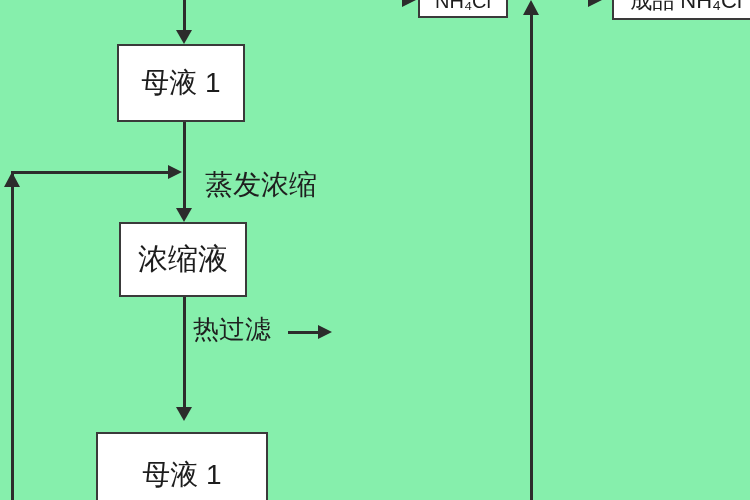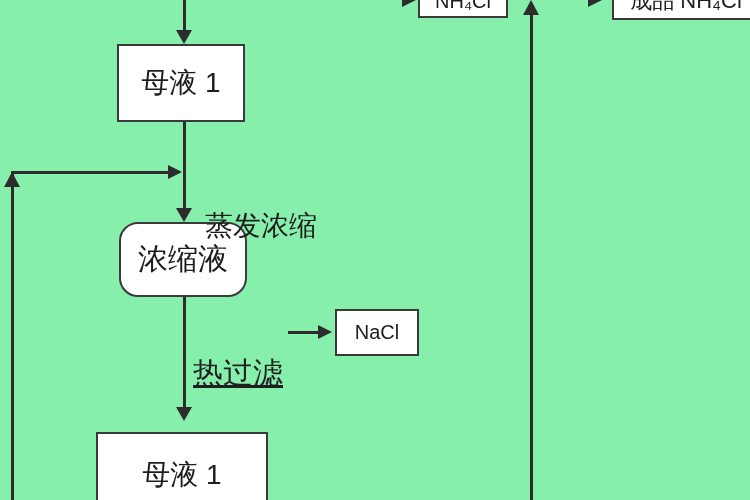--- a/index.html
+++ b/index.html
@@ -28,21 +28,20 @@
     color: #1d1d1d;
     box-sizing: border-box;
     z-index: 2;
   }
   
   .edge-label {
     position: absolute;
     color: #1f1f1f;
     white-space: nowrap;
     z-index: 2;
-    margin-top: 41px;
   }
   
   .line {
     position: absolute;
     background: #2c2c2c;
     z-index: 1;
   }
   
   .arrow {
     position: absolute;
@@ -63,26 +62,26 @@
   .arrow.right {
     border-top: 7px solid transparent;
     border-bottom: 7px solid transparent;
     border-left: 14px solid #2c2c2c;
   }
 
   
   #box-nh4cl        { left: 418px; top: -16px; width: 90px;  height: 34px; font-size: 20px; }
   #box-product      { left: 612px; top: -18px; width: 148px; height: 38px; font-size: 22px; }
   #box-mother1      { left: 117px; top: 44px;  width: 128px; height: 78px; font-size: 28px; justify-content: center; }
-  #box-concentrate  { left: 119px; top: 222px; width: 128px; height: 75px; font-size: 30px; border-radius: 19px; }
+  #box-concentrate  { left: 119px; top: 222px; width: 128px; height: 75px; font-size: 30px; }
   #box-nacl         { left: 335px; top: 309px; width: 84px;  height: 47px; font-size: 20px; }
   #box-mother2      { left: 96px;  top: 432px; width: 172px; height: 86px; font-size: 28px; }
 
   #label-evaporate  { left: 205px; top: 166px; font-size: 28px; }
-  #label-hotfilter  { left: 193px; top: 312px; font-size: 30px; text-decoration: underline; }
+  #label-hotfilter  { left: 193px; top: 312px; font-size: 26px; }
 
   #line-top-in          { left: 183px; top: 0px;   width: 3px;  height: 31px; }
   #arrow-into-mother1   { left: 176px; top: 30px; }
   #line-m1-conc         { left: 183px; top: 122px; width: 3px;  height: 87px; }
   #arrow-into-conc      { left: 176px; top: 208px; }
   #line-conc-m2         { left: 183px; top: 297px; width: 3px;  height: 111px; }
   #arrow-into-mother2   { left: 176px; top: 407px; }
 
   #line-hotfilter       { left: 288px; top: 331px; width: 31px; height: 3px; }
   #arrow-into-nacl      { left: 318px; top: 325px; }
@@ -109,23 +108,20 @@
   <div class="node" id="box-product">
     <span>成品 NH₄Cl</span>
   </div>
 
   <div class="node" id="box-mother1">
     <span>母液 1</span>
   </div>
   <div class="node" id="box-concentrate">
     <span>浓缩液</span>
   </div>
-  <div class="node" id="box-nacl">
-    <span>NaCl</span>
-  </div>
   <div class="node" id="box-mother2">
     <span>母液 1</span>
   </div>
 
   <div class="edge-label" id="label-evaporate">蒸发浓缩</div>
   <div class="edge-label" id="label-hotfilter">热过滤</div>
 
   <div class="line" id="line-top-in"></div>
   <div class="arrow down" id="arrow-into-mother1"></div>
 

